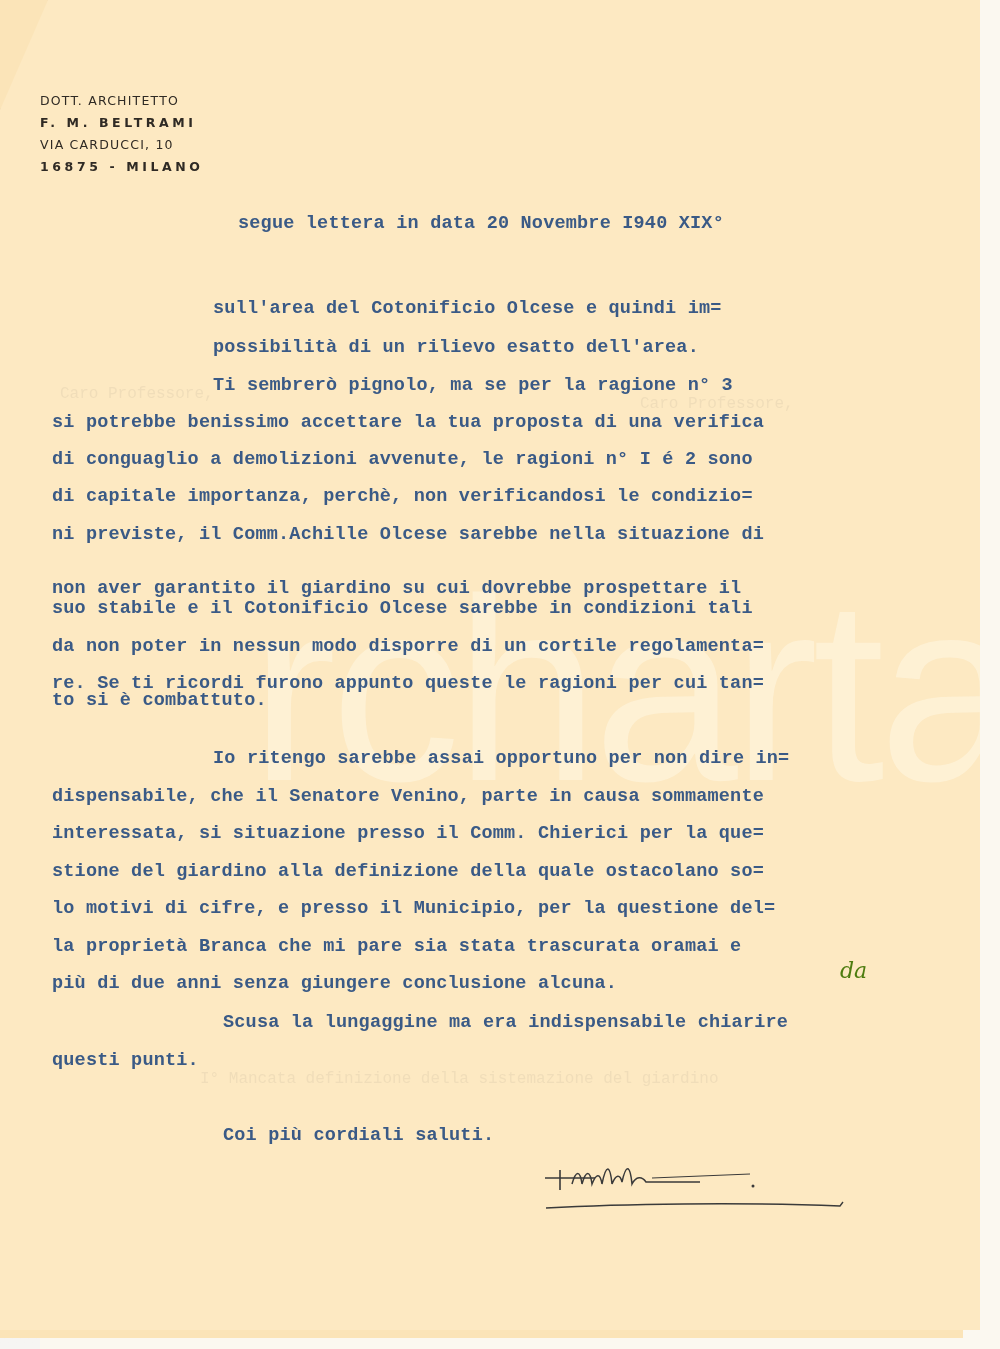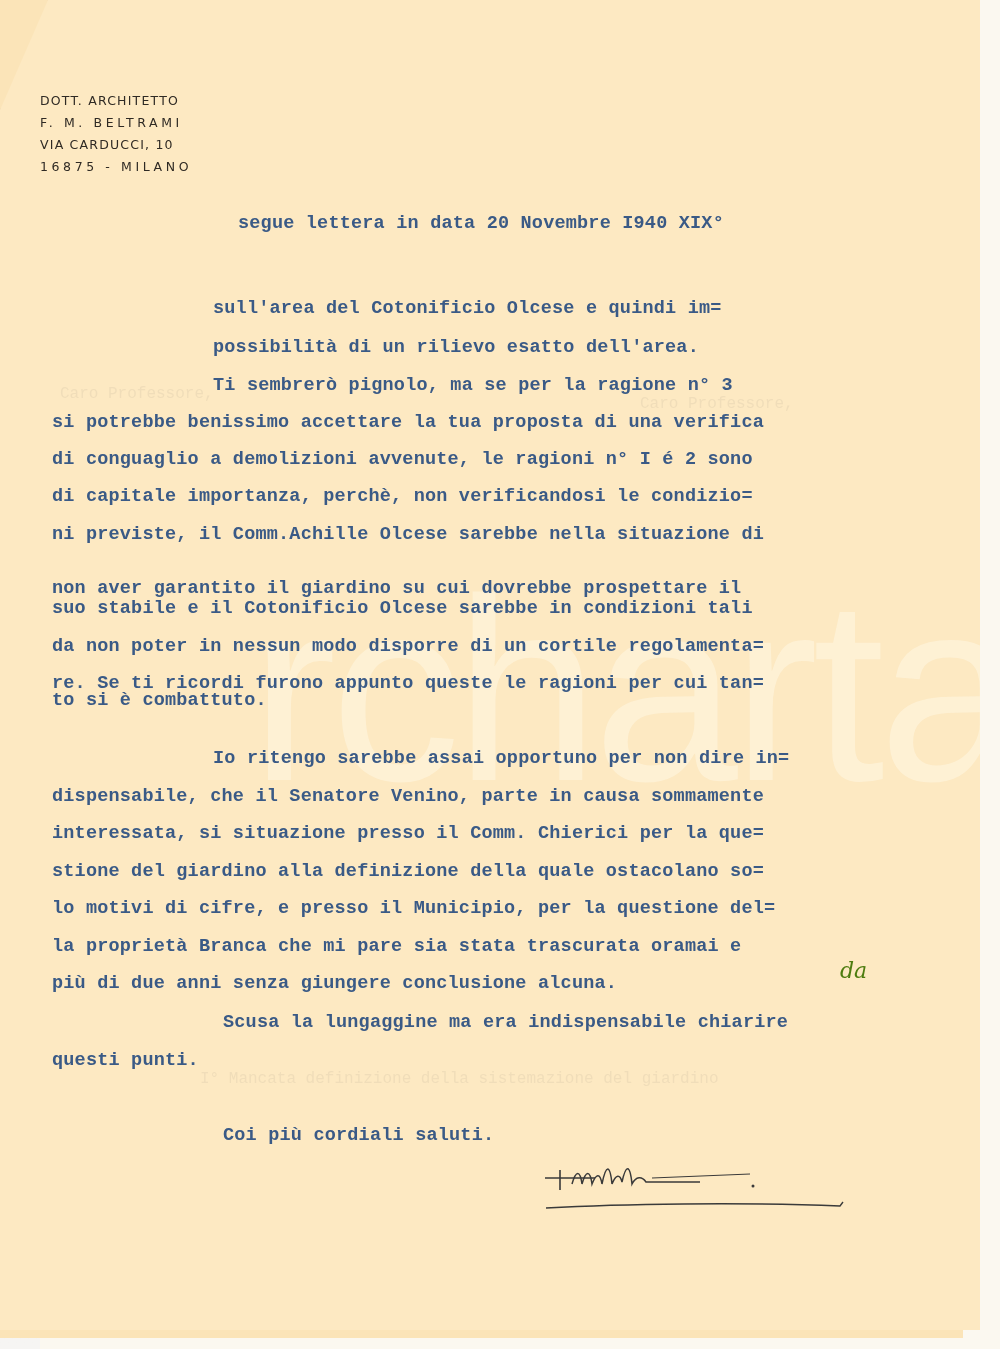--- a/index.html
+++ b/index.html
@@ -35,21 +35,21 @@
     .ghost {
       position: absolute; font-family: "Liberation Mono", monospace;
       font-size: 16px; color: rgba(150, 140, 120, 0.12); white-space: nowrap;
     }
     .letterhead {
       position: absolute; left: 40px; top: 90px;
       font-family: "DejaVu Sans", sans-serif;
       font-size: 12.5px; color: #2f2a24; letter-spacing: 1.2px; line-height: 22px;
     }
     .letterhead div { white-space: nowrap; }
-    .lh-wide { letter-spacing: 3.6px; }
+    .lh-wide { letter-spacing: 3.6px; font-weight: bold; }
     .typed {
       position: absolute; white-space: nowrap;
       font-family: "Liberation Mono", monospace;
       font-size: 18.5px; font-weight: bold; color: #3a5a86;
       letter-spacing: 0.2px;
     }
     .hand-note {
       position: absolute; left: 840px; top: 958px;
       font-family: "DejaVu Serif", serif; font-style: italic; font-size: 22px; color: #4d7c0f;
     }

